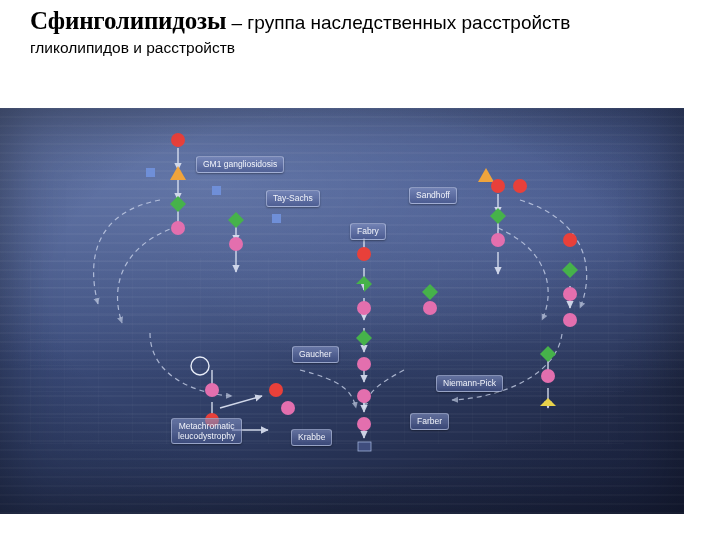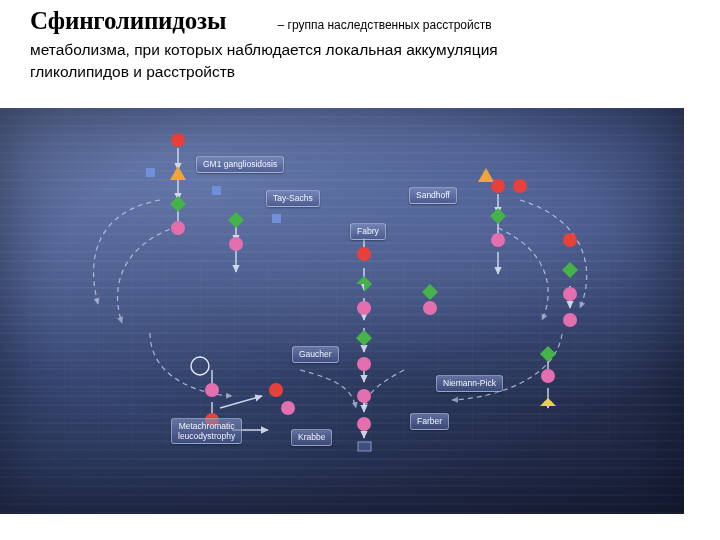--- a/index.html
+++ b/index.html
@@ -32,22 +32,21 @@
     line-height: 26px;
   }
   .heading .term {
     font-family: "Liberation Serif", serif;
     font-weight: bold;
     font-size: 25px;
     letter-spacing: -0.2px;
     text-align: center;
   }
   .heading .rest {
-    font-size: 12px;
-    padding-left: 48px;
+    font-size: 19px;
   }
   .heading .line2 {
     font-size: 15.5px;
     line-height: 21px;
     margin-top: 1px;
   }
   
   .figure {
     position: absolute;
     left: 0px;
@@ -115,21 +114,20 @@
 </style>
 </head>
 <body>
 
 <div class="slide">
 
   <div class="heading">
     <div class="line1">
       <span class="term">Сфинголипидозы</span><span class="rest"> – группа наследственных расстройств</span>
     </div>
-    <div class="line2">метаболизма, при которых наблюдается локальная аккумуляция</div>
     <div class="line2">гликолипидов и расстройств</div>
   </div>
 
   <div class="figure">
     <div class="banding"></div>
     <div class="grid-faint"></div>
 
     <svg class="net" viewBox="0 0 684 406">
       <defs>
         <marker id="arw" markerWidth="7" markerHeight="7" refX="5" refY="2.6" orient="auto">

